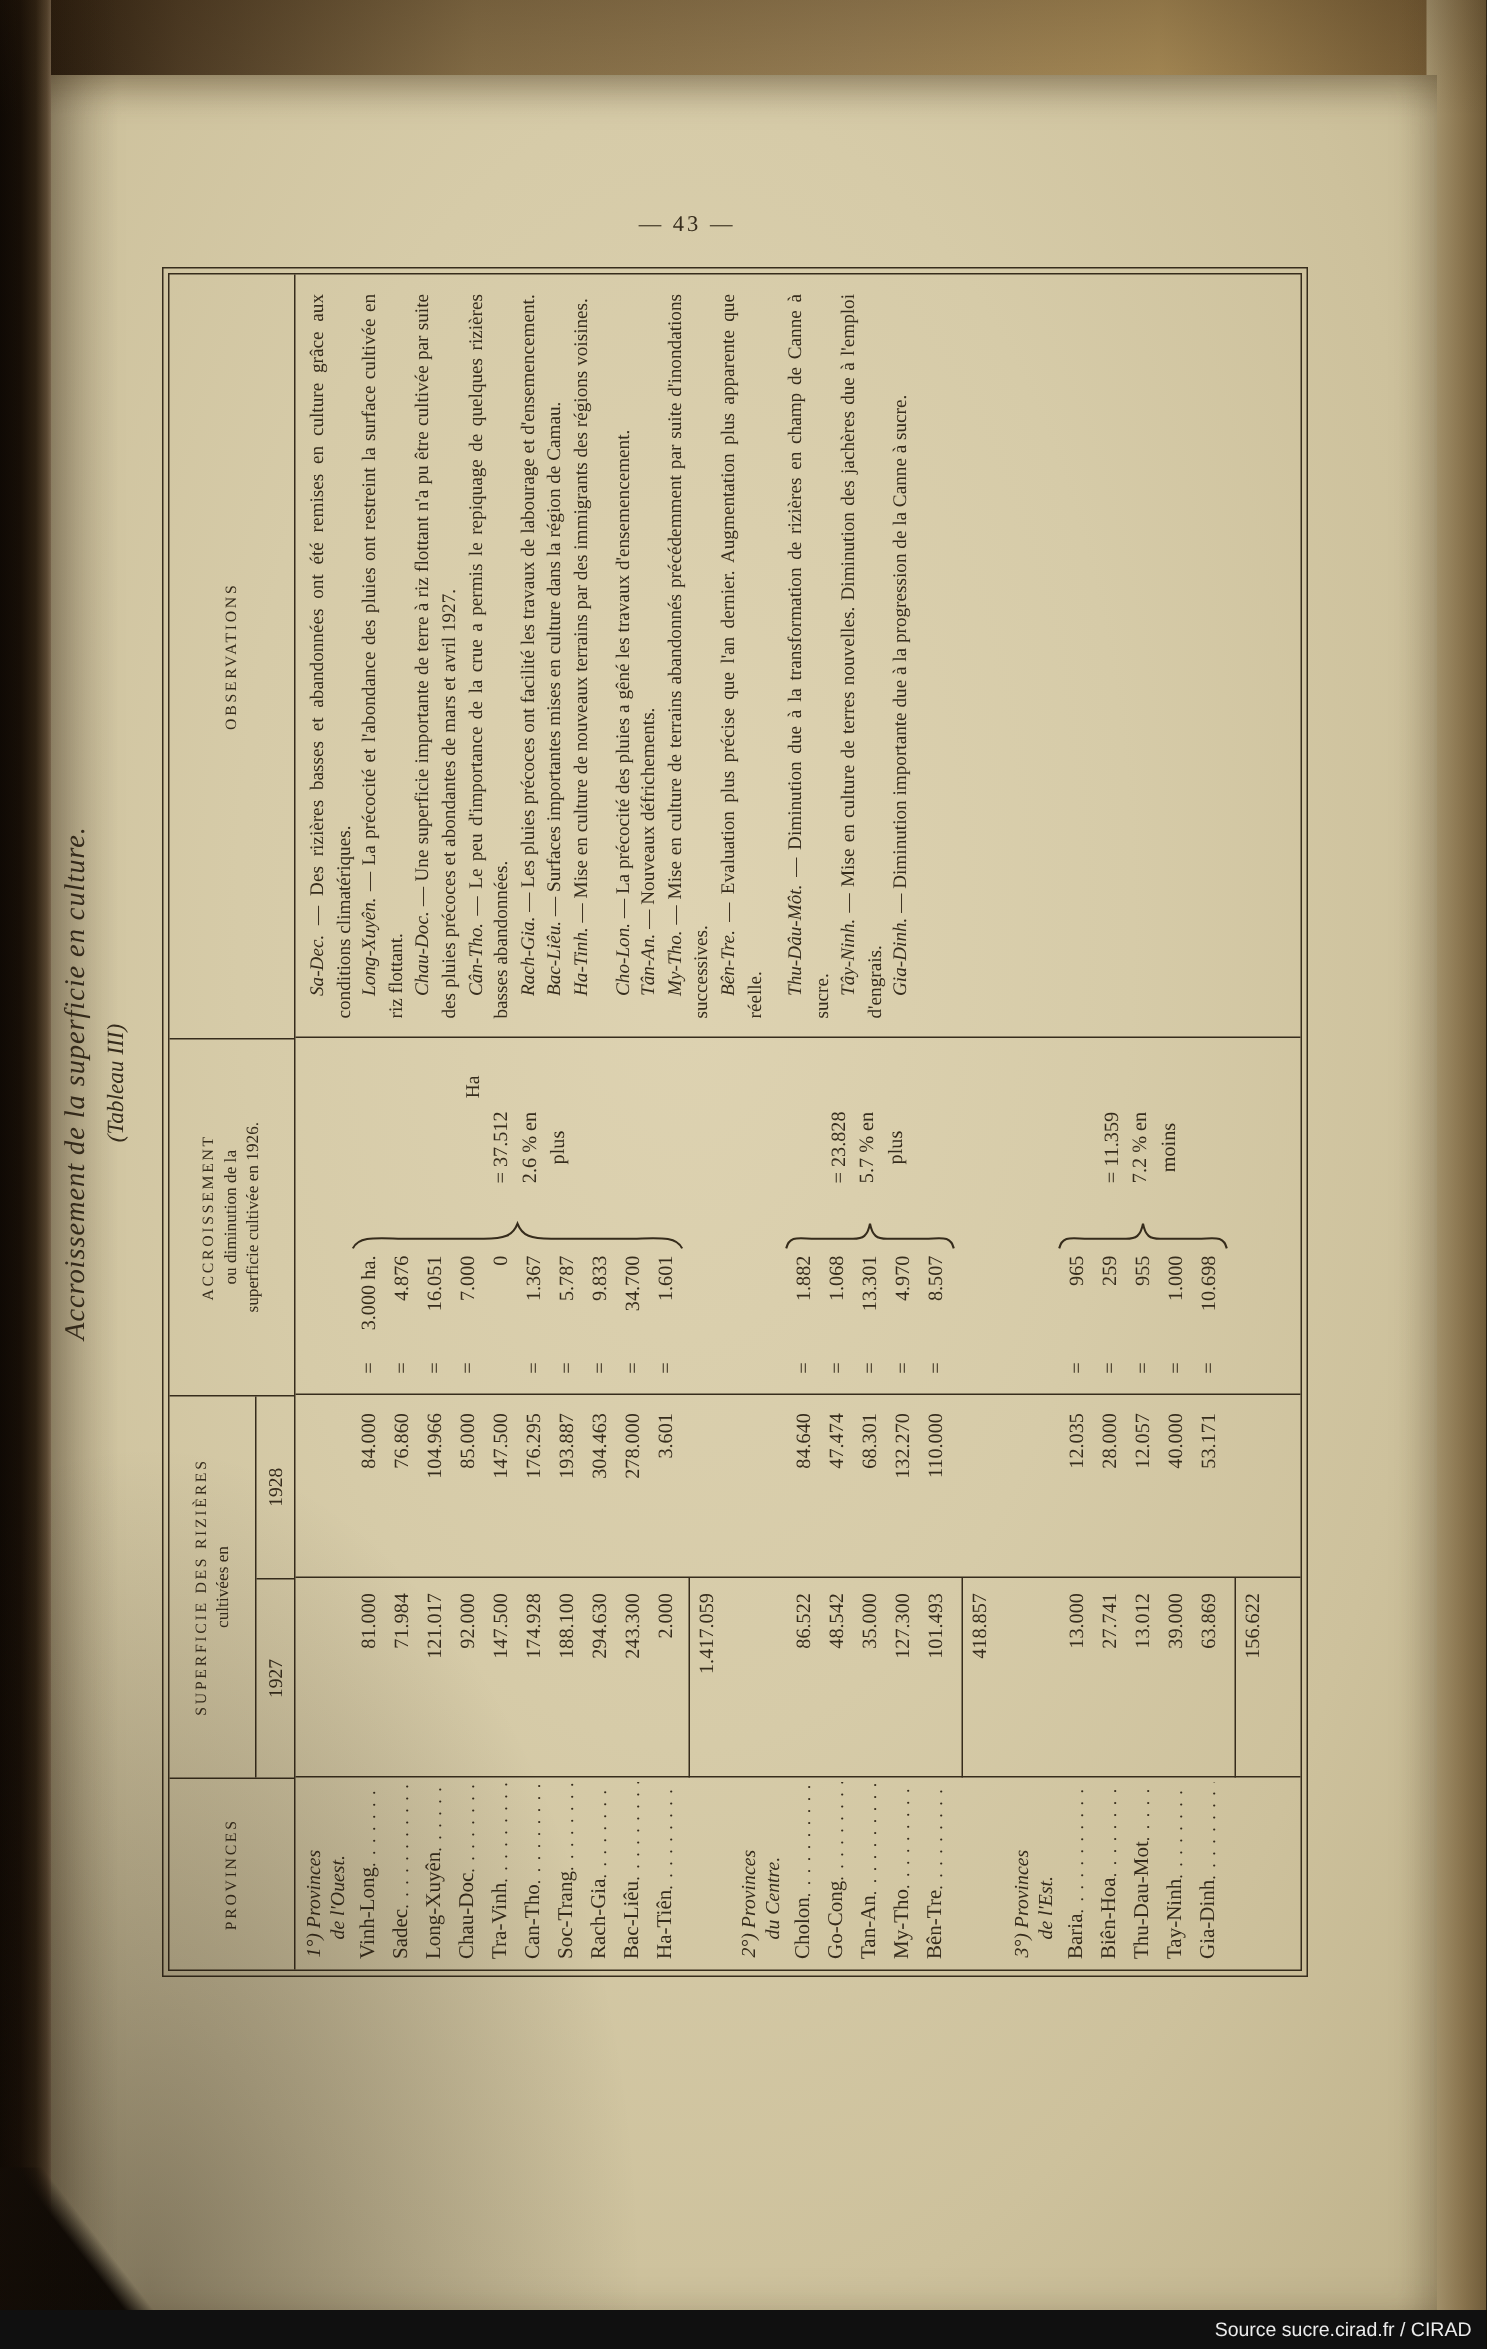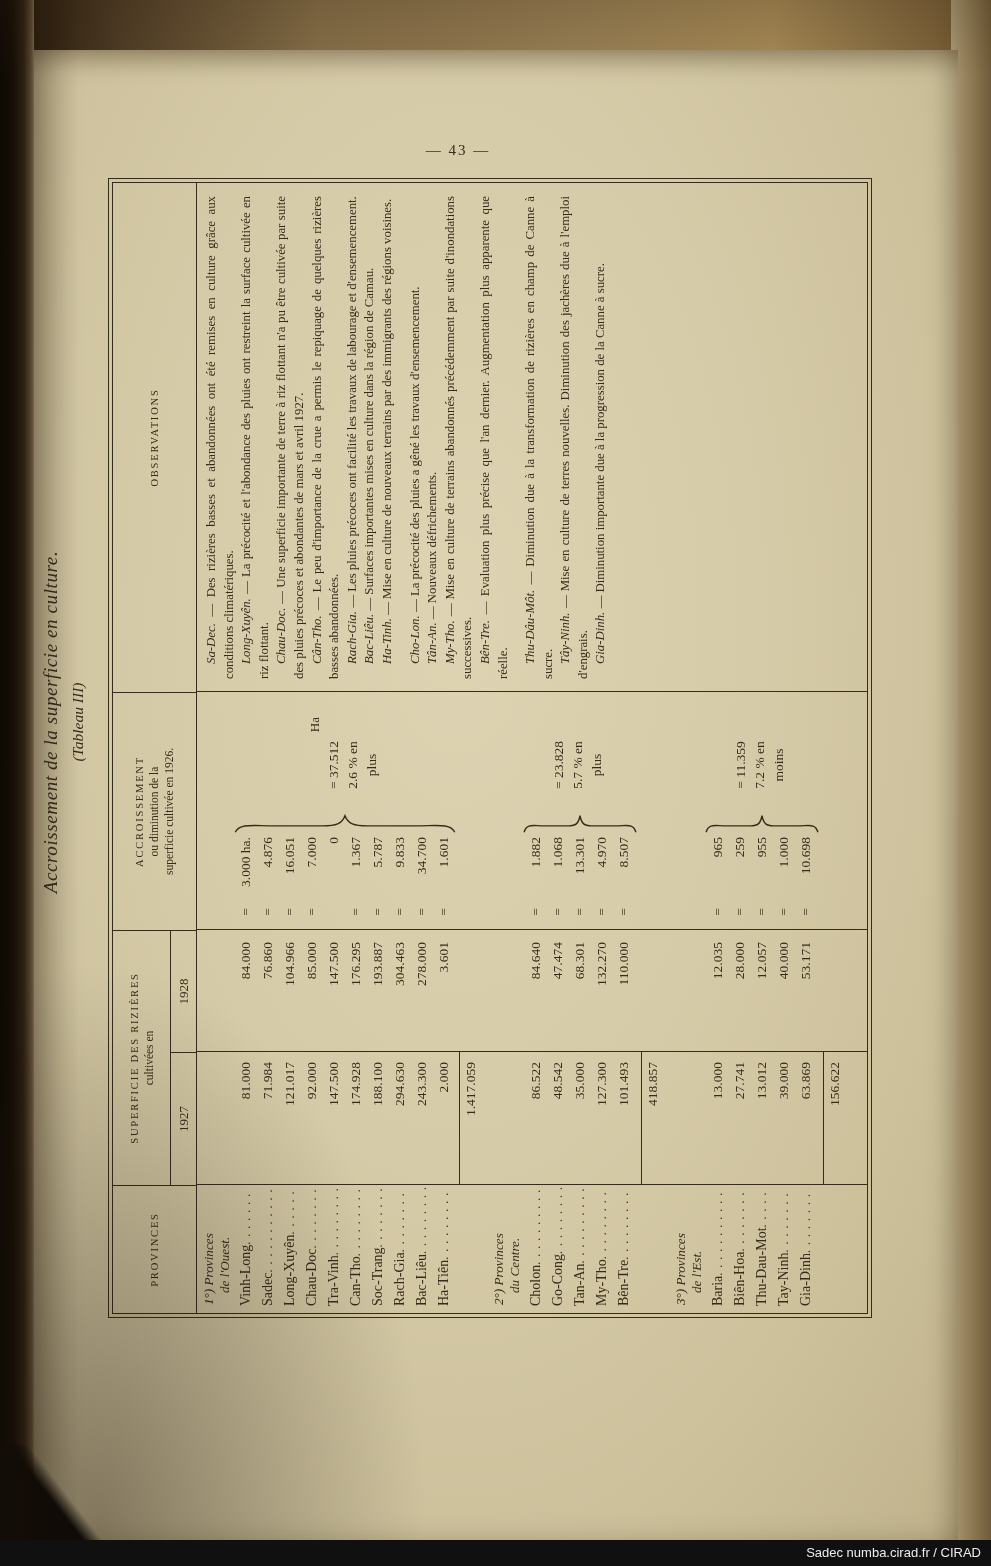--- a/index.html
+++ b/index.html
@@ -425,14 +425,14 @@
     </div>
 
   </div>
 
   <div class="spine"></div>
   <div class="corner-bl"></div>
   <div class="vignette"></div>
 </div>
 
 <div class="source-bar">
-  <span>Sadec numba.cirad.fr / CIRAD</span>
+  <span>Source sucre.cirad.fr / CIRAD</span>
 </div>
 
 </body></html>

